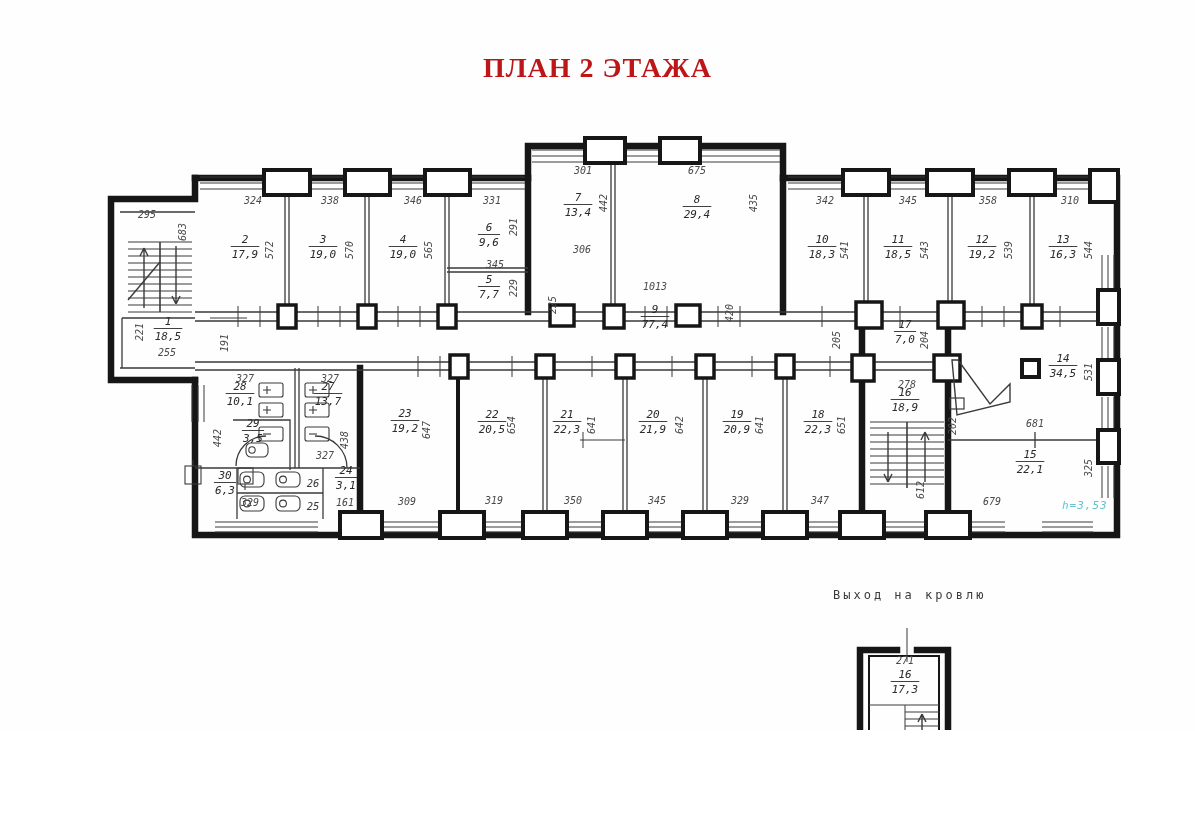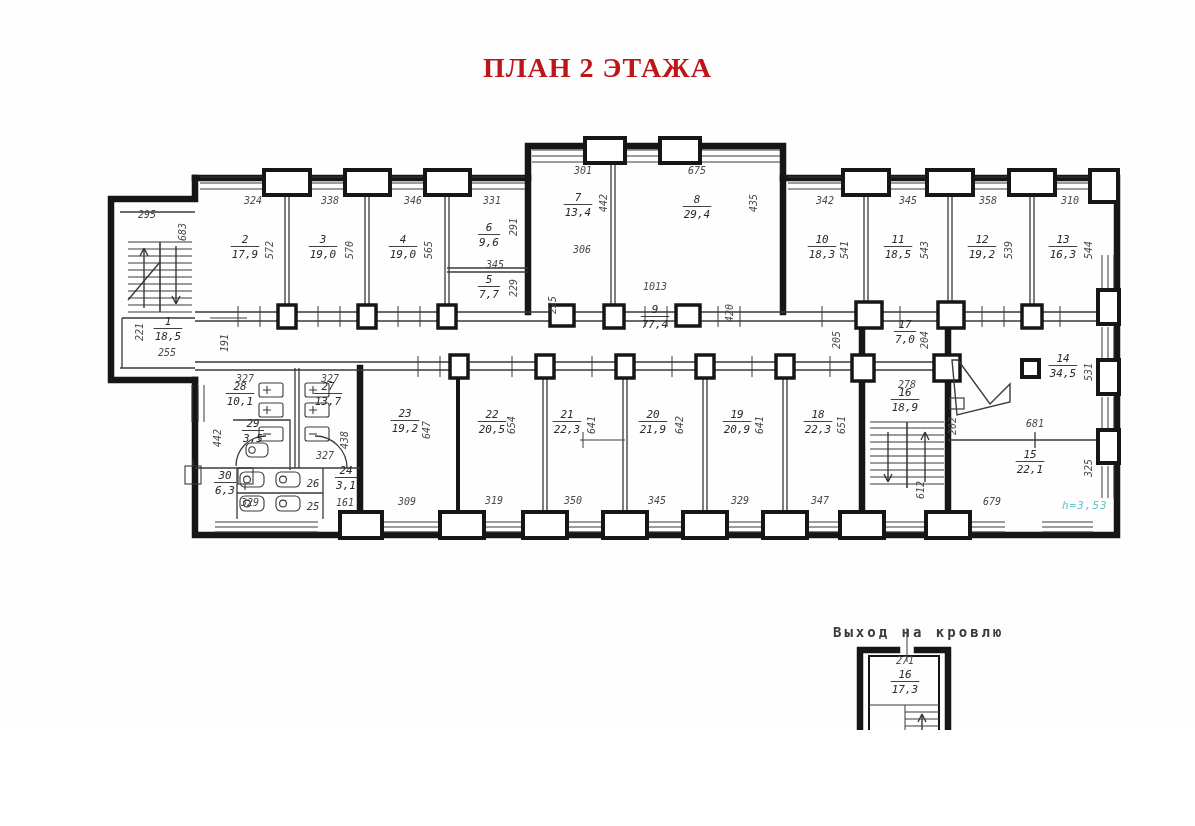--- a/index.html
+++ b/index.html
@@ -1,22 +1,22 @@
 <!DOCTYPE html>
 <html><head>
 <meta charset="utf-8">
 <style>
   html,body{margin:0;padding:0;background:#ffffff;}
   #stage{position:relative;width:1195px;height:730px;background:#fefefe;overflow:hidden;
          font-family:"DejaVu Sans Mono",monospace;}
   #plan-title{position:absolute;left:0;top:52px;width:100%;text-align:center;
     font-family:"Liberation Serif",serif;font-weight:bold;font-size:28px;
     letter-spacing:1px;}
-  #roof-exit-label{position:absolute;left:833px;top:624px;font-size:14px;
-    letter-spacing:3px;color:#3a3a3a;font-weight:bold;}
+  #roof-exit-label{position:absolute;left:833px;top:588px;font-size:12px;
+    letter-spacing:3px;color:#3a3a3a;}
   #height-note{position:absolute;left:1042px;top:499px;font-size:11px;
     font-style:italic;letter-spacing:1px;}
   #logo-box{position:absolute;left:1083px;top:806px;width:130px;height:40px;
     border:4px solid #2378c8;background:#fff;display:flex;align-items:flex-start;
     justify-content:flex-start;padding:3px 0 0 58px;box-sizing:border-box;}
   #logo-text{font-family:"Liberation Sans",sans-serif;font-weight:bold;
     font-size:13px;letter-spacing:4px;}
   svg text{font-family:"DejaVu Sans Mono",monospace;font-style:italic;}
   .room-num,.room-area{font-size:11px;fill:#2b2b2b;}
   .dim-text{font-size:10px;fill:#4a4a4a;}

